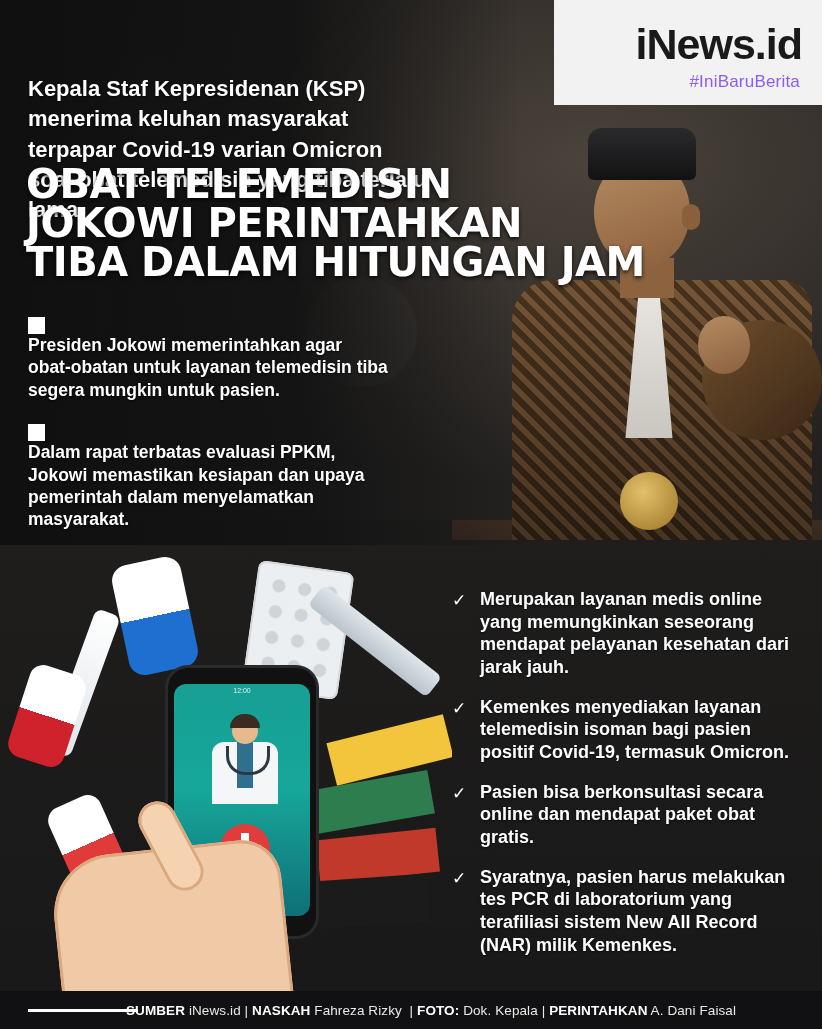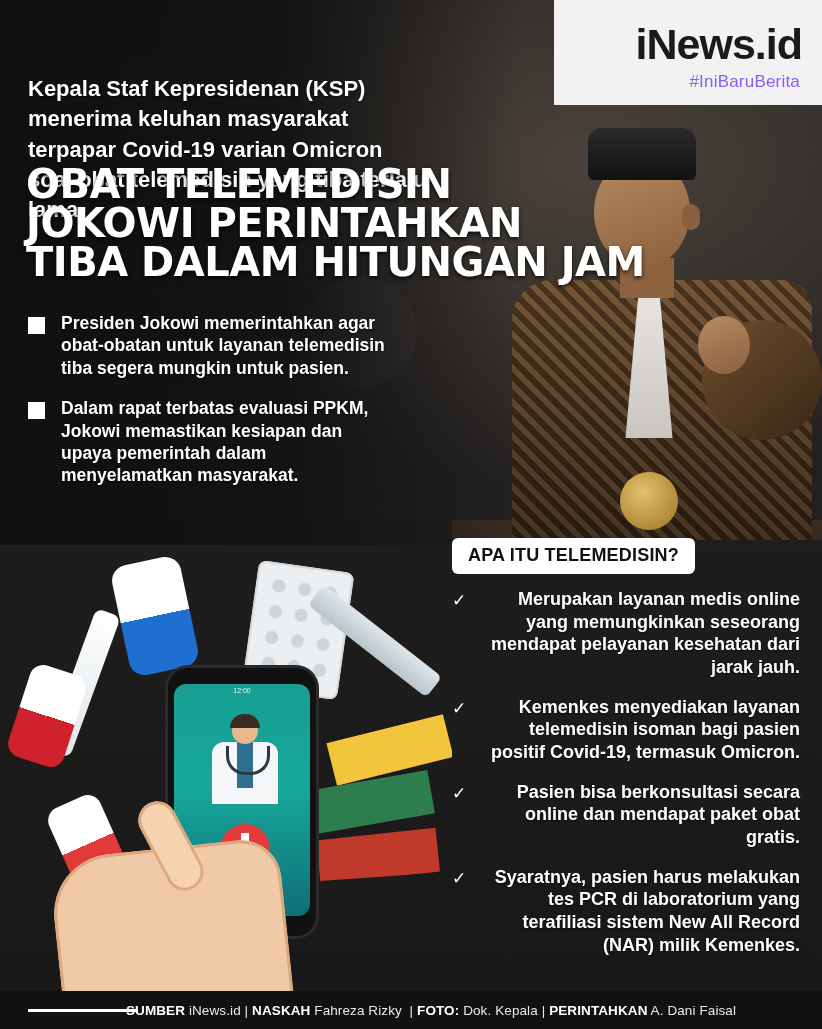--- a/index.html
+++ b/index.html
@@ -123,21 +123,21 @@
     font-family:"DejaVu Sans", sans-serif;
     text-shadow:0 2px 4px rgba(0,0,0,.8);
   }
   .headline div{white-space:nowrap;}
 
   
   .left-bullets{
     position:absolute;left:28px;top:312px;width:360px;
   }
   .lb{
-    display:flex;gap:16px;margin-bottom:18px;
+    display:flex;gap:0;margin-bottom:18px;flex-direction:column;
   }
   .lb .sq{
     flex:0 0 auto;width:17px;height:17px;background:#fff;margin-top:5px;
   }
   .lb .tx{
     color:#fff;font-size:17.5px;line-height:1.28;font-weight:bold;
     text-shadow:0 1px 2px rgba(0,0,0,.75);
   }
 
   
@@ -155,21 +155,20 @@
   .pl{
     display:flex;gap:10px;margin-bottom:17px;
   }
   .pl .chk{
     flex:0 0 auto;width:18px;height:18px;margin-top:4px;color:#fff;
     font-size:17px;line-height:18px;
   }
   .pl .tx{
     color:#fff;font-size:18px;line-height:1.26;font-weight:bold;
     text-shadow:0 1px 2px rgba(0,0,0,.6);
-    text-align:right;
   }
 
   
   .illus{
     position:absolute;left:0px;top:548px;width:452px;height:448px;
     overflow:hidden;
   }
   .pill-a{position:absolute;left:120px;top:12px;width:70px;height:112px;border-radius:16px;
     background:linear-gradient(180deg,#ffffff 0 50%,#1e6fd0 50% 100%);transform:rotate(-12deg);}
   .pill-b{position:absolute;left:18px;top:120px;width:58px;height:96px;border-radius:14px;
@@ -305,23 +304,20 @@
         <div class="doc-head"></div>
         <div class="doc-hair"></div>
         <div class="cross-btn"></div>
       </div>
     </div>
 
     <div class="hand"></div>
     <div class="finger"></div>
   </div>
 
-  <div class="panel-title">
-    <span>APA ITU TELEMEDISIN?</span>
-  </div>
 
   <div class="panel-list">
     <div class="pl">
       <div class="chk">✓</div>
       <div class="tx">Merupakan layanan medis online yang memungkinkan seseorang mendapat pelayanan kesehatan dari jarak jauh.</div>
     </div>
     <div class="pl">
       <div class="chk">✓</div>
       <div class="tx">Kemenkes menyediakan layanan telemedisin isoman bagi pasien positif Covid-19, termasuk Omicron.</div>
     </div>

